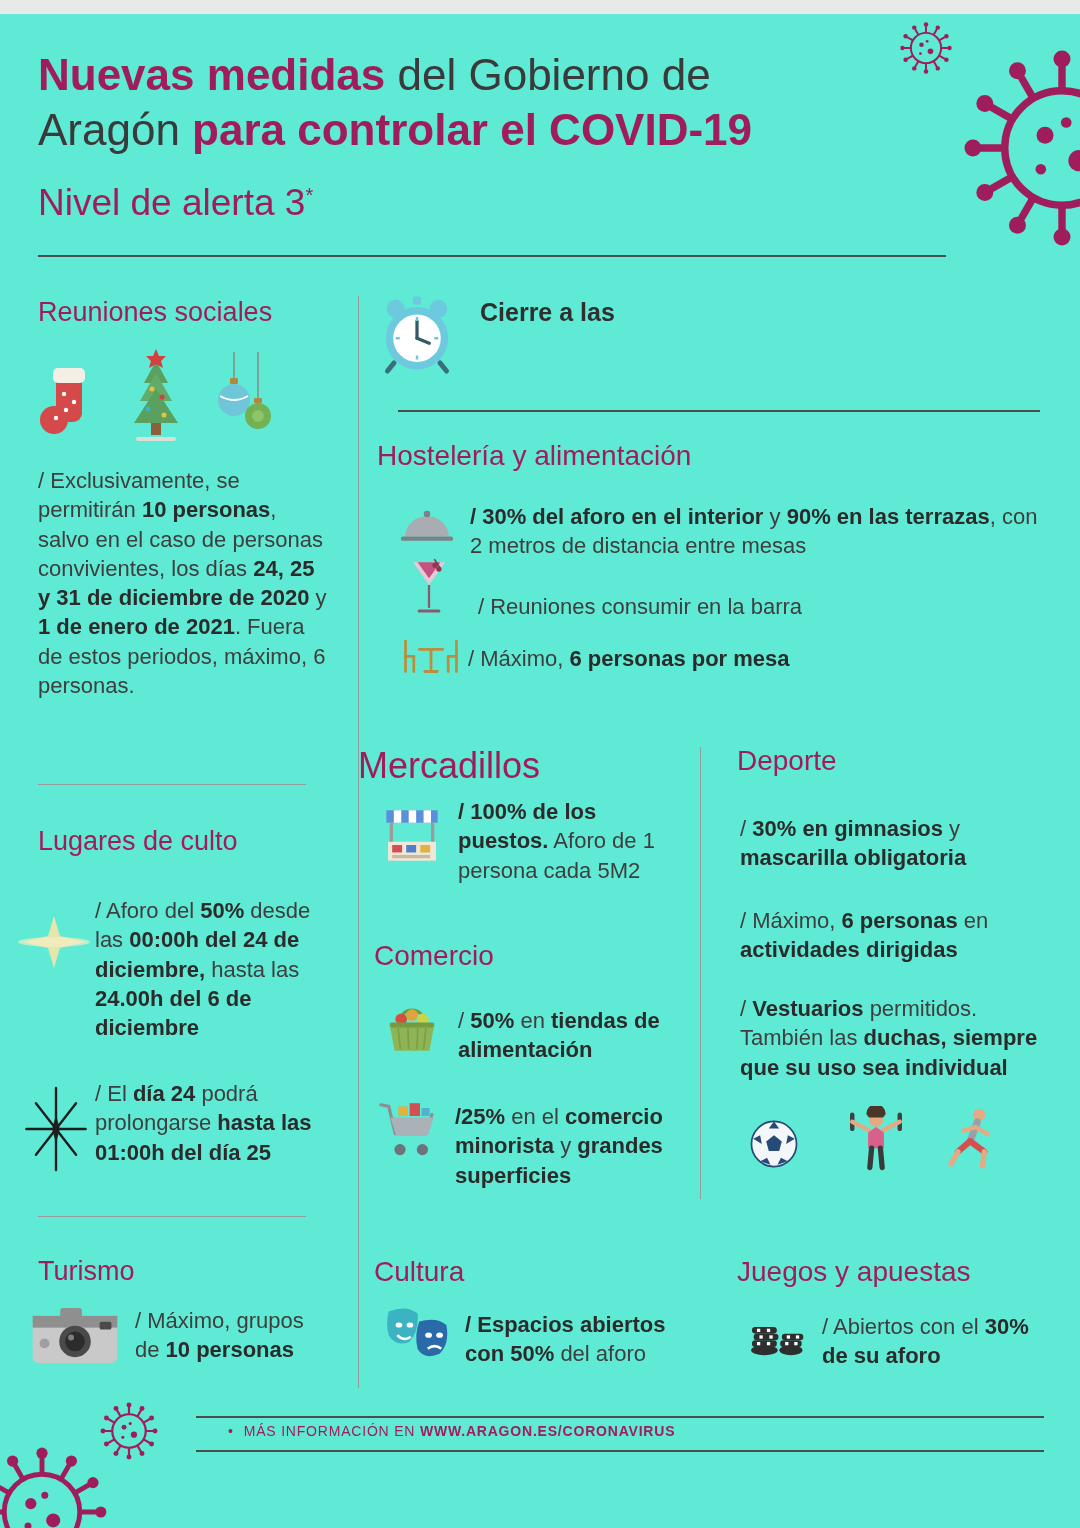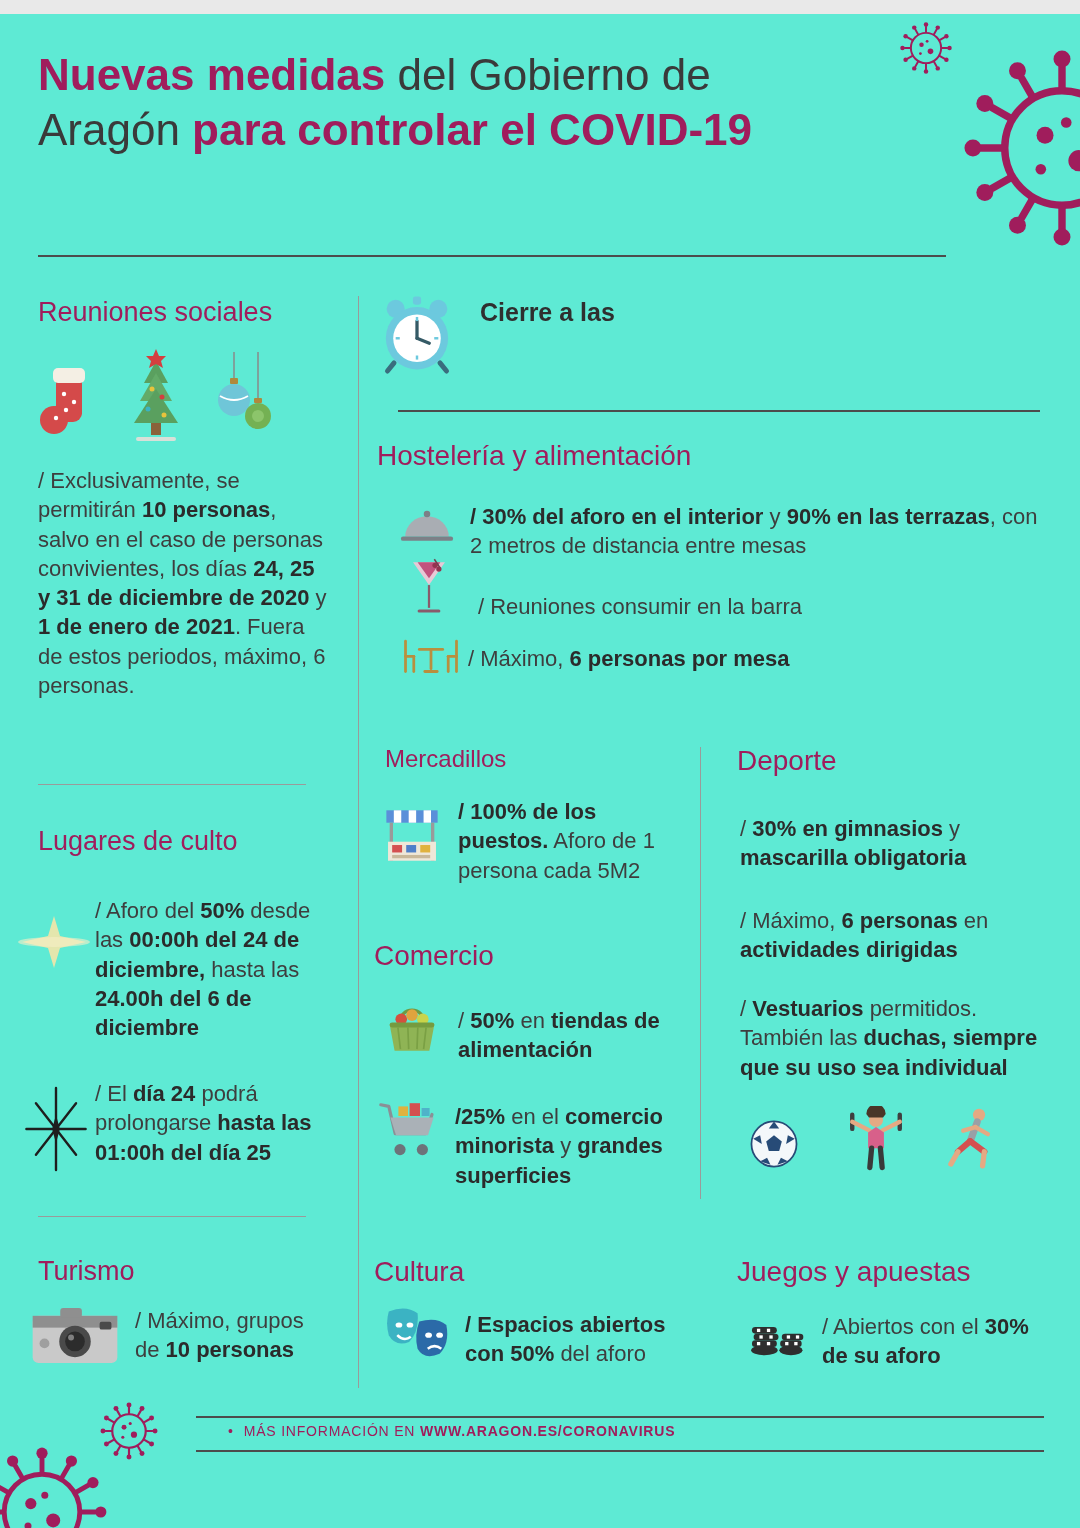--- a/index.html
+++ b/index.html
@@ -322,20 +322,21 @@
       <path d="M32 1 h5 v36 l-5 4 z" fill="#d03a2f"></path>
     </symbol>
   </svg>
 
   <header>
     <h1 class="abs title">
       <span class="t-acc">Nuevas medidas</span><span class="t-dark"> del Gobierno de</span><br>
       <span class="t-dark">Aragón </span><span class="t-acc">para controlar el COVID-19</span>
     </h1>
     <div class="abs alert-row">
+      <span class="alert"><span>Nivel de alerta 3</span><sup>*</sup></span>
     </div>
     <div class="abs hdr-rule"></div>
     <svg class="abs icon" style="left:898px;top:6px;width:56px;height:56px">
         <use href="#sym-virus"></use>
       </svg>
     <svg class="abs icon" style="left:956px;top:28px;width:212px;height:212px">
         <use href="#sym-virus"></use>
       </svg>
   </header>
 
@@ -402,21 +403,21 @@
         <use href="#sym-cocktail"></use>
       </svg>
     <p class="abs body-text" style="left:478px;top:578px;width:420px"><span>/ Reuniones consumir en la barra</span></p>
     <svg class="abs icon" style="left:400px;top:622px;width:62px;height:40px">
         <use href="#sym-table"></use>
       </svg>
     <p class="abs body-text" style="left:468px;top:630px;width:420px"><span>/ Máximo, </span><b>6 personas por mesa</b></p>
   </section>
 
   <section>
-    <h2 class="abs sec-h" style="left:385px;top:731px;font-size:24px">Mercadillos</h2>
+    <h2 class="abs sec-h" style="left:358px;top:731px;font-size:36px">Mercadillos</h2>
     <svg class="abs icon" style="left:383px;top:793px;width:58px;height:62px">
         <use href="#sym-market"></use>
       </svg>
     <p class="abs body-text" style="left:458px;top:783px;width:220px"><b>/ 100% de los puestos.</b><span> Aforo de 1 persona cada 5M2</span></p>
   </section>
 
   <section>
     <h2 class="abs sec-h" style="left:374px;top:926px;font-size:28px">Comercio</h2>
     <svg class="abs icon" style="left:383px;top:986px;width:58px;height:56px">
         <use href="#sym-basket"></use>

